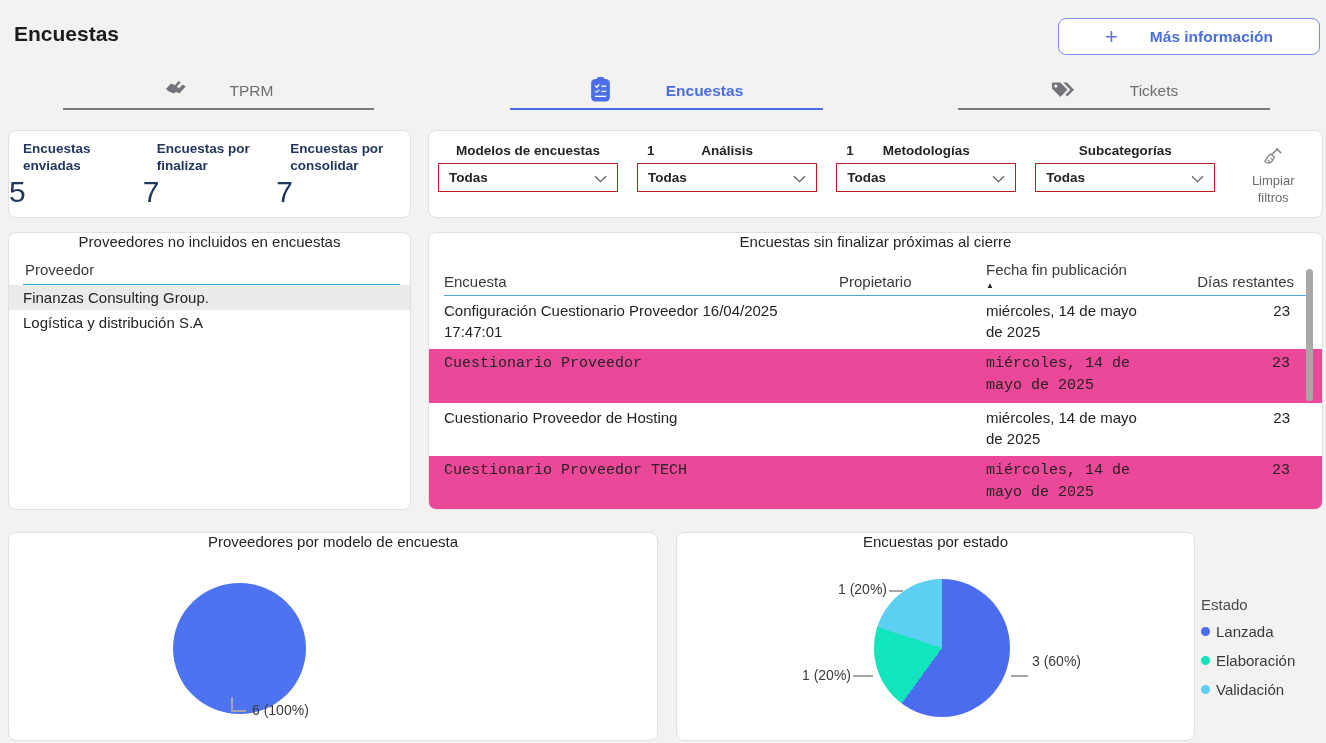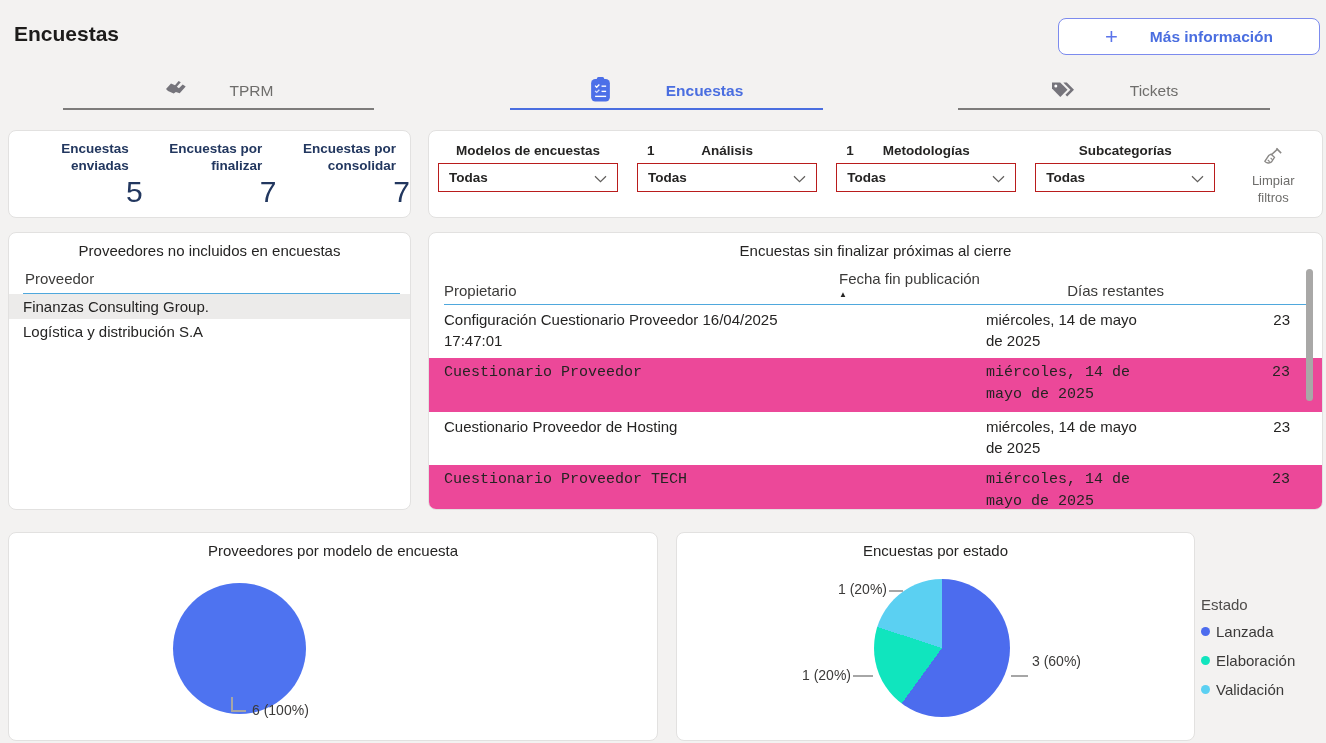--- a/index.html
+++ b/index.html
@@ -21,38 +21,38 @@
   .tab .tab-label { font-size:15.5px; color:#6e6d6b; }
   .tab.inactive { border-bottom:2px solid #7d7c7b; }
   .tab.active { border-bottom:2.5px solid #4a6ee0; }
   .tab.active .tab-label { color:#4a6ee0; font-weight:600; }
   .tab-tprm { left:63px; width:311px;gap:42px; }
   .tab-encuestas { left:510px; width:313px; }
   .tab-tickets { left:958px; width:312px; }
 
   
   .kpi-card { left:8px; top:130px; width:403px; height:88px; display:flex; align-items:center; }
-  .kpi { flex:1; text-align:right; }
+  .kpi { flex:1; text-align:left; }
   .kpi .kpi-label { font-size:13.5px; font-weight:700; color:#22375f; line-height:1.25; padding:0 14px; }
   .kpi .kpi-value { font-size:30px; font-weight:500; color:#22375f; margin-top:2px; line-height:1; }
 
   
   .filter-card { left:428px; top:130px; width:895px; height:88px; display:flex; align-items:flex-start; padding:12px 10px 0 9px; }
   .slicer { width:181px; margin-right:19px; }
   .slicer-head { position:relative; height:20px; font-size:13.5px; font-weight:700; color:#252423; text-align:center; }
   .slicer-badge { position:absolute; left:10px; top:0; font-weight:700; }
   .slicer-box { height:29px; border:1px solid #b91c1c; background:#fff; display:flex; align-items:center;
                 justify-content:space-between; padding:0 10px; cursor:pointer; }
   .slicer-value { font-size:13.5px; font-weight:700; color:#252423; }
   .clear-filters { margin-left:auto; width:78px; text-align:center; color:#6e6d6b; cursor:pointer; padding-top:2px; }
   .clear-filters .cf-text { font-size:13px; line-height:1.3; margin-top:1px; }
 
   
   .prov-card { left:8px; top:232px; width:403px; height:278px; overflow:hidden; }
-  .panel-title { text-align:center; font-size:15px; color:#252423; padding-top:9px; }
+  .panel-title { text-align:center; font-size:15px; color:#252423; }
   .prov-colhead { font-size:15px; color:#3b3a39; padding:11px 0 6px 16px; }
   .prov-rule { border-bottom:1.4px solid #4fa8dd; margin:0 10px 0 14px; }
   .prov-row { font-size:15px; color:#252423; padding:2.5px 0 2.5px 14px; line-height:1.35; }
   .prov-row.alt { background:#ecebea; }
 
   
   .surv-card { left:428px; top:232px; width:895px; height:278px; overflow:hidden; }
   .surv-grid { display:grid; grid-template-columns:395px 147px 178px 130px; padding-left:15px; padding-right:10px; }
   .surv-head { font-size:15px; color:#3b3a39; padding-top:11px; align-items:end; }
   .surv-head > div { line-height:1.2; }
@@ -207,20 +207,21 @@
   <div class="panel-title">Proveedores no incluidos en encuestas</div>
   <div class="prov-colhead">Proveedor</div>
   <div class="prov-rule"></div>
   <div class="prov-row alt">Finanzas Consulting Group.</div>
   <div class="prov-row">Logística y distribución S.A</div>
 </div>
 
 <div class="card surv-card">
   <div class="panel-title">Encuestas sin finalizar próximas al cierre</div>
   <div class="surv-grid surv-head">
+    <div>Encuesta</div>
     <div>Propietario</div>
     <div>
       <span>Fecha fin publicación</span>
       <span class="sort-asc">▲</span>
     </div>
     <div class="num">Días restantes</div>
   </div>
   <div class="surv-rule"></div>
 
   <div class="surv-grid surv-row">

